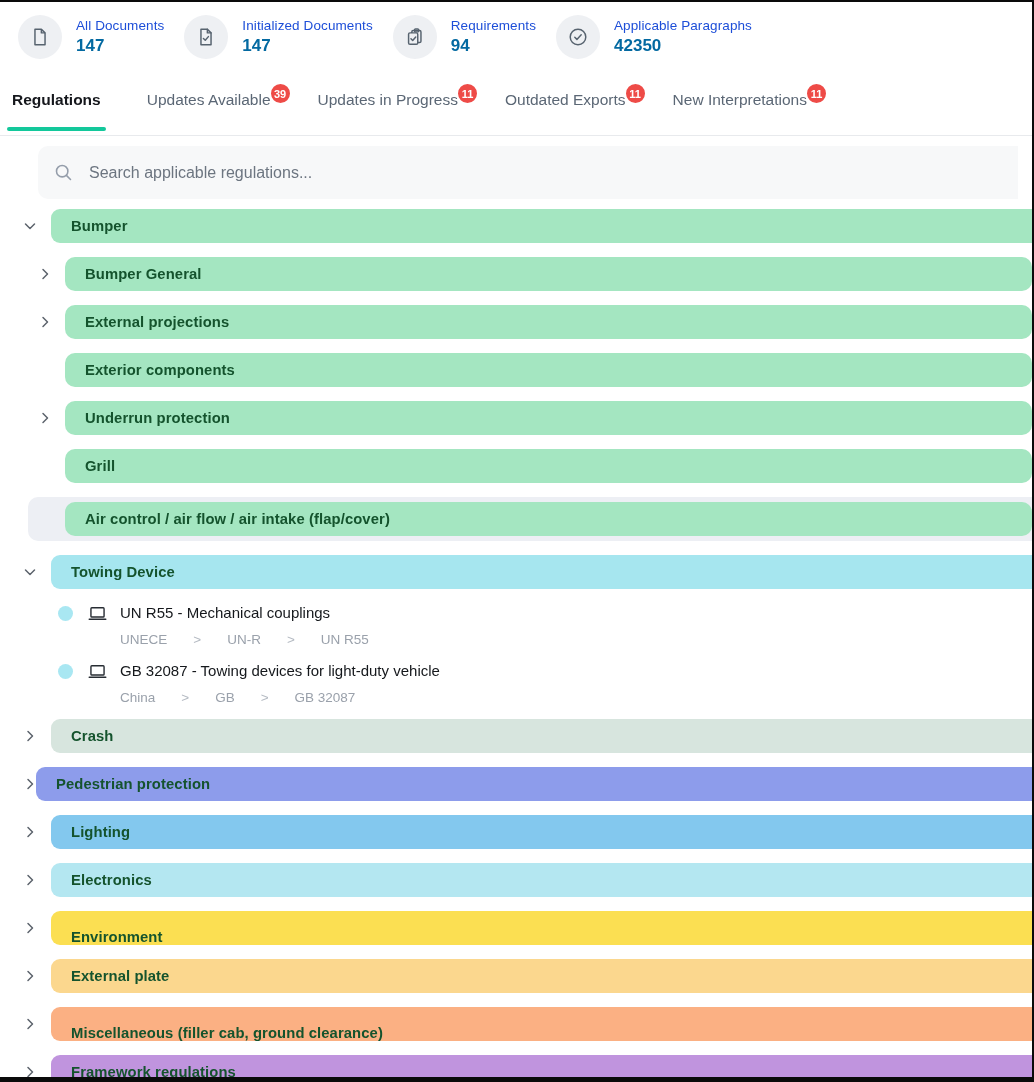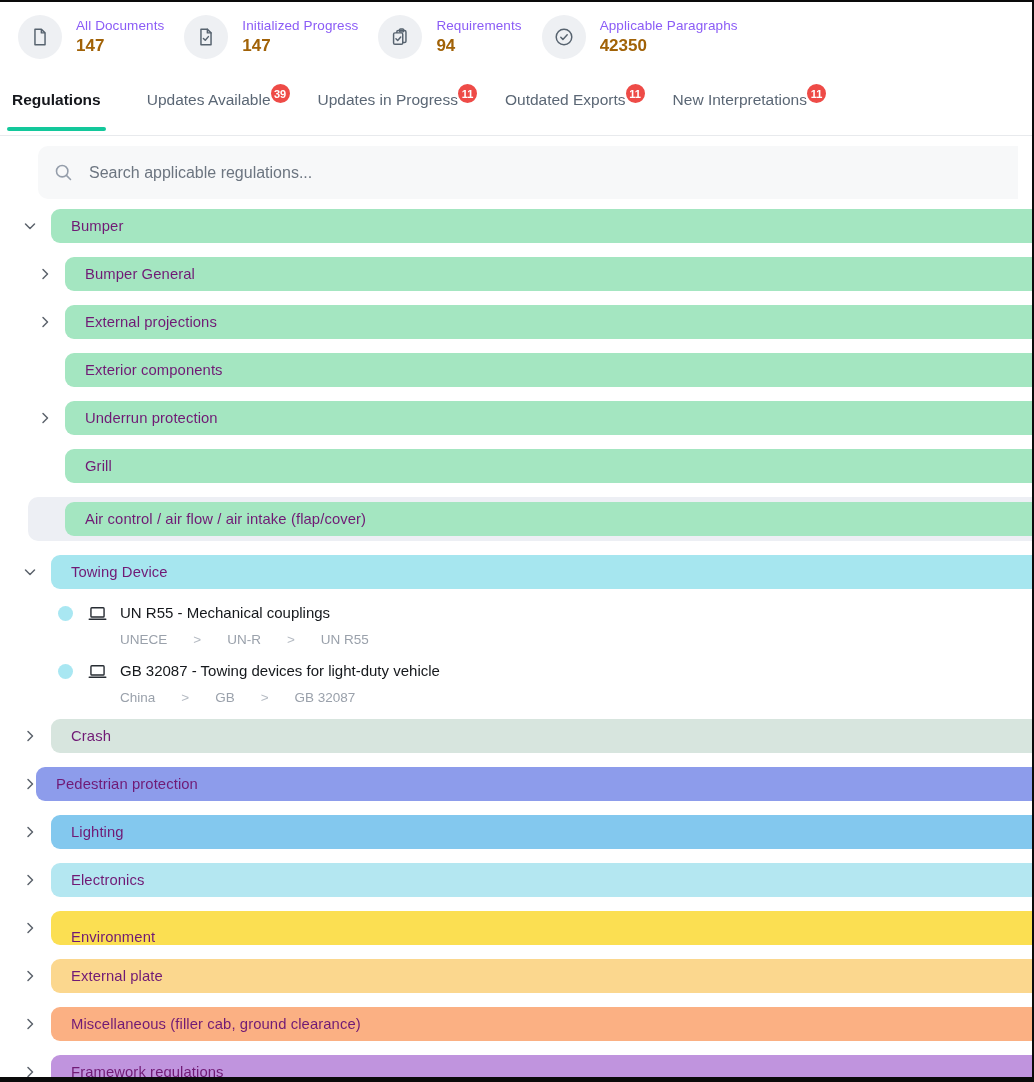--- a/index.html
+++ b/index.html
@@ -8,44 +8,44 @@
     background:#fff;position:relative;
     border-top:2px solid #0a0a0a;border-right:2px solid #0a0a0a;border-bottom:5px solid #0a0a0a;
     font-family:"Liberation Sans", sans-serif;
     -webkit-font-smoothing:antialiased;
   }
   
   .stats{display:flex;gap:20px;padding:13px 0 0 18px;align-items:flex-start;}
   .stat{display:flex;align-items:center;gap:14px;}
   .stat-circle{width:44px;height:44px;border-radius:50%;background:#eef0f3;display:flex;align-items:center;justify-content:center;flex:0 0 auto;}
   .stat-texts{display:flex;flex-direction:column;}
-  .stat-label{font-size:13.5px;color:#8b5cf6;letter-spacing:.1px;}
-  .stat-value{font-size:17px;font-weight:700;color:#a16207;margin-top:3px;}
+  .stat-label{font-size:13.5px;color:#1d4ed8;letter-spacing:.1px;}
+  .stat-value{font-size:17px;font-weight:700;color:#0369a1;margin-top:3px;}
   
   .tabbar{display:flex;align-items:flex-start;margin-top:32px;padding-left:12px;border-bottom:1px solid #e8eaed;}
   .tab{position:relative;display:inline-flex;align-items:flex-start;margin-right:24px;padding:0 0 21px 0;font-size:15.5px;font-weight:500;color:#5b6775;cursor:pointer;white-space:nowrap;}
   .tab.active{color:#15171c;font-weight:700;margin-right:46px;}
   .tab.active::after{content:"";position:absolute;left:-5px;bottom:-1px;height:4px;width:calc(100% + 10px);border-radius:3px;}
   .badge{min-width:23px;height:23px;box-sizing:border-box;border:2px solid #fff;border-radius:50%;
     color:#fff;font-size:11px;font-weight:700;display:flex;align-items:center;justify-content:center;
     position:relative;top:-9px;left:-2px;}
   
   .search{margin:10px 14px 0 38px;height:53px;background:#f7f8f9;border-radius:10px 0 0 10px;display:flex;align-items:center;gap:13px;padding-left:15px;}
   .search input{border:none;outline:none;background:transparent;font-size:16px;color:#3c434c;width:880px;font-family:"Liberation Sans",sans-serif;}
   .search input::placeholder{color:#6c7580;opacity:1;}
   
   #tree{margin-top:10px;}
   .tree-row{position:relative;height:34px;margin-bottom:14px;display:flex;}
   .chev{position:absolute;top:9px;width:16px;height:16px;}
   .lvl0 > .chev{left:22px;}
   .lvl1 > .chev{left:37px;}
   .pill{flex:1;display:flex;align-items:center;border-radius:9px 0 0 9px;padding-left:20px;
-    font-size:14.8px;font-weight:400;color:#701a75;letter-spacing:.1px;}
+    font-size:14.8px;font-weight:700;color:#14532d;letter-spacing:.1px;}
   .lvl0 > .pill{margin-left:51px;}
-  .lvl1 > .pill{margin-left:65px;}
+  .lvl1 > .pill{margin-left:65px;border-radius:10px;}
   .highlight-wrap{border-radius:10px 0 0 10px;margin-left:28px;margin-bottom:14px;padding:5px 0;}
   .highlight-wrap .tree-row{margin-bottom:0;}
   .highlight-wrap .lvl1 > .pill{margin-left:37px;}
   
   .doc-row{display:grid;grid-template-columns:29px 33px auto;align-items:start;margin:12px 0 12px 58px;}
   .doc-dot{grid-row:1;grid-column:1;width:15px;height:15px;border-radius:50%;margin-top:3px;display:block;}
   .doc-icon{grid-row:1;grid-column:2;display:block;margin-top:0;}
   .doc-title{grid-row:1;grid-column:3;font-size:15px;line-height:20px;color:#15181c;}
   .doc-breadcrumb{grid-row:2;grid-column:3;display:flex;gap:26px;font-size:13.5px;color:#9aa1ab;margin-top:3px;line-height:18px;}
   .bc-sep{color:#b4bac2;}
@@ -70,21 +70,21 @@
     </div>
     <div class="stat">
       <div class="stat-circle">
         <svg viewBox="0 0 24 24" width="22" height="22" fill="none" stroke="#57636f" stroke-width="1.6" stroke-linejoin="round" stroke-linecap="round">
           <path d="M6.5 3.5h7l4 4v13h-11z"></path>
             <path d="M13.5 3.5v4h4"></path>
             <path d="M9.2 13.6l2 2 3.4-4"></path>
         </svg>
       </div>
       <div class="stat-texts">
-        <span class="stat-label">Initialized Progress</span>
+        <span class="stat-label">Initialized Documents</span>
         <span class="stat-value">147</span>
       </div>
     </div>
     <div class="stat">
       <div class="stat-circle">
         <svg viewBox="0 0 24 24" width="22" height="22" fill="none" stroke="#57636f" stroke-width="1.6" stroke-linejoin="round" stroke-linecap="round">
           <rect x="8.5" y="5" width="10" height="13" rx="1.5"></rect>
           <rect x="11.5" y="3.2" width="4.5" height="3.2" rx="1"></rect>
           <rect x="5" y="7.5" width="10" height="12.5" rx="1.5" fill="#eef0f3"></rect>
           <path d="M7.6 13.9l1.9 1.9 3.3-3.8"></path>
@@ -272,21 +272,21 @@
           <path d="M6 3.5L10.5 8L6 12.5"></path>
         </svg>
         <div class="pill" style="background: rgb(251, 215, 142);">
           <span>External plate</span>
         </div>
       </div>
       <div class="tree-row lvl0">
         <svg class="chev" viewBox="0 0 16 16" fill="none" stroke="#5c636c" stroke-width="1.5" stroke-linecap="round" stroke-linejoin="round">
           <path d="M6 3.5L10.5 8L6 12.5"></path>
         </svg>
-        <div class="pill" style="background: rgb(251, 176, 131);">
+        <div class="pill" style="background: rgb(251, 176, 131); align-items: flex-end;">
           <span>Miscellaneous (filler cab, ground clearance)</span>
         </div>
       </div>
       <div class="tree-row lvl0">
         <svg class="chev" viewBox="0 0 16 16" fill="none" stroke="#5c636c" stroke-width="1.5" stroke-linecap="round" stroke-linejoin="round">
           <path d="M6 3.5L10.5 8L6 12.5"></path>
         </svg>
         <div class="pill" style="background: rgb(192, 148, 222);">
           <span>Framework regulations</span>
         </div>

